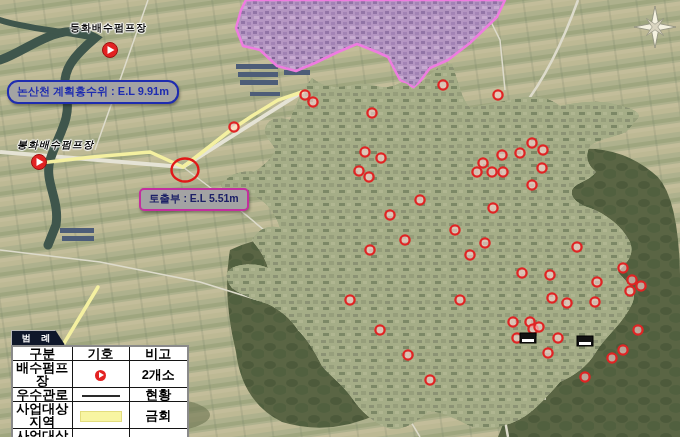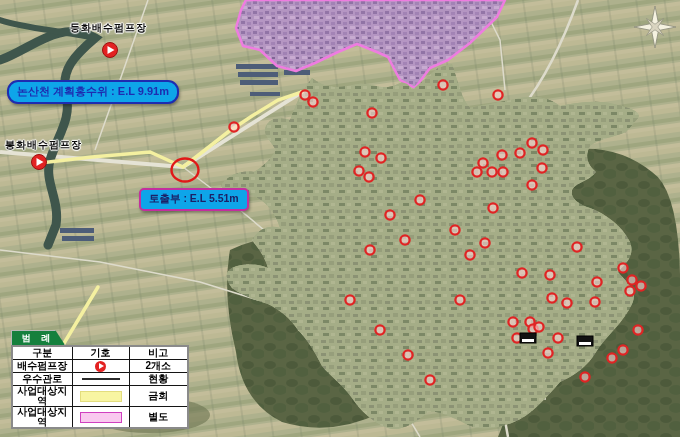--- a/index.html
+++ b/index.html
@@ -6,39 +6,39 @@
   body{width:680px;height:437px;overflow:hidden;position:relative;
        font-family:"Liberation Sans","DejaVu Sans",sans-serif;background:#9aa382;}
   .stage{position:absolute;inset:0;width:680px;height:437px;}
   svg{display:block;}
 
   
   .map-label{position:absolute;font-size:10px;font-weight:bold;color:#0a0a0a;
     letter-spacing:1px;white-space:nowrap;
     text-shadow:0 0 2px #fff,0 0 2px #fff,1px 0 1px #fff,-1px 0 1px #fff,0 1px 1px #fff,0 -1px 1px #fff;}
   #label-pump-top{left:70px;top:21px;}
-  #label-pump-left{left:5px;top:138px;}
+  #label-pump-left{left:17px;top:138px;font-style:italic;}
 
   
-  .callout{position:absolute;background:#0ea5e9;font-weight:bold;white-space:nowrap;
+  .callout{position:absolute;background:#a3a3a3;font-weight:bold;white-space:nowrap;
            padding:2px 8px 3px 8px;box-shadow:1px 2px 3px rgba(0,0,0,.35);}
   .callout-blue{left:7px;top:80px;border:2px solid #1e2cb0;border-radius:11px;
                 color:#1e2cb0;font-size:11px;}
   .callout-magenta{left:139px;top:188px;border:2px solid #c32f9e;border-radius:5px;
                 color:#1c2066;font-size:10.5px;}
 
   
   .legend{position:absolute;left:11px;top:330px;width:176px;}
-  .legend-tab{width:52px;height:14px;background:#15803d;border:1px solid #b9b9b9;border-bottom:none;
+  .legend-tab{width:52px;height:14px;background:#0f172a;border:1px solid #b9b9b9;border-bottom:none;
     color:#fff;font-size:9px;font-weight:bold;text-align:center;line-height:14px;letter-spacing:4px;
     clip-path:polygon(0 0,82% 0,100% 100%,0 100%);}
   .legend table{width:176px;border-collapse:collapse;background:#fff;border:2px solid #8a8a8a;
     table-layout:fixed;}
   .legend td{border:1px solid #141414;height:12px;padding:0;text-align:center;vertical-align:middle;
-    font-size:10px;font-weight:bold;color:#000;line-height:1;}
+    font-size:13px;font-weight:bold;color:#000;line-height:1;}
   .legend col.c1{width:60px;} .legend col.c2{width:57px;} .legend col.c3{width:59px;}
 
   
   .sym-flood{display:inline-block;width:8px;height:8px;border-radius:50%;
     border:2.4px solid #e02424;background:#ffe9e9;vertical-align:middle;}
   .sym-pump{display:inline-flex;width:11px;height:11px;border-radius:50%;background:#e32222;
     align-items:center;justify-content:center;vertical-align:middle;}
   .sym-pump-tri{display:inline-block;width:0;height:0;margin-left:2px;
     border-top:3px solid transparent;border-bottom:3px solid transparent;border-left:5px solid #fff;}
   .sym-res{display:inline-block;width:15px;height:8px;background:#121212;border:1px solid #000;

